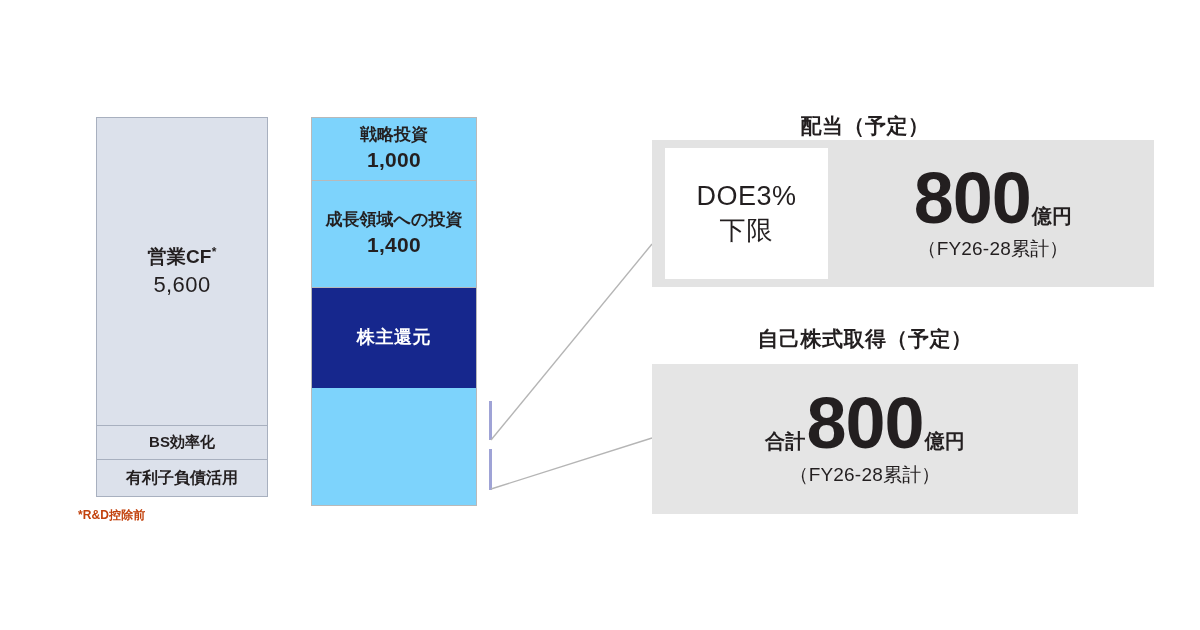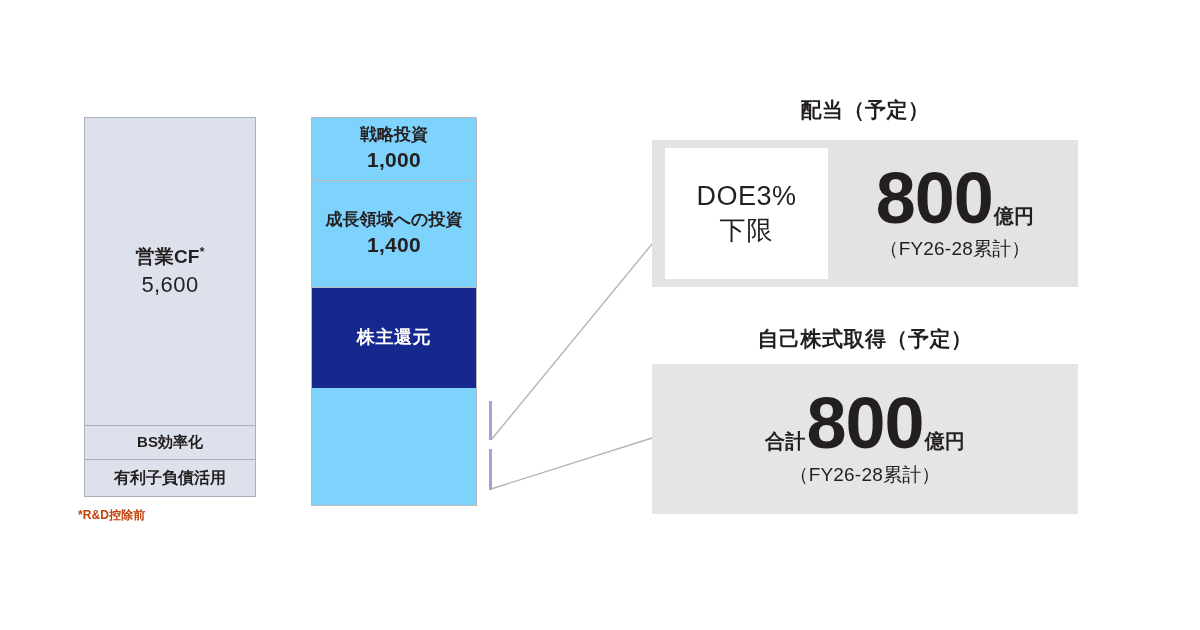--- a/index.html
+++ b/index.html
@@ -20,21 +20,21 @@
   .stage {
     position: absolute;
     inset: 0;
   }
 
   
   .abs { position: absolute; box-sizing: border-box; }
 
   
   #cf-column {
-    left: 84px;
+    left: 96px;
     top: 117px;
     width: 172px;
     height: 380px;
     border: 1px solid #a8b0bf;
     background: #dce1eb;
     display: flex;
     flex-direction: column;
   }
   #cf-main {
     flex: 1 1 auto;
@@ -122,31 +122,31 @@
   #tick-bottom { left: 489px; top: 449px; height: 41px; }
 
   #connectors {
     left: 0; top: 0; width: 1200px; height: 630px;
     pointer-events: none;
   }
 
   
   #dividend-title {
     left: 652px;
-    top: 96px;
+    top: 112px;
     width: 426px;
     text-align: center;
     font-size: 21px;
     font-weight: 700;
     letter-spacing: .5px;
   }
   #dividend-box {
     left: 652px;
     top: 140px;
-    width: 426px;
+    width: 502px;
     height: 147px;
     background: #e3e3e3;
     display: flex;
     align-items: center;
   }
   #doe-chip {
     margin-left: 13px;
     width: 163px;
     height: 131px;
     background: #ffffff;

